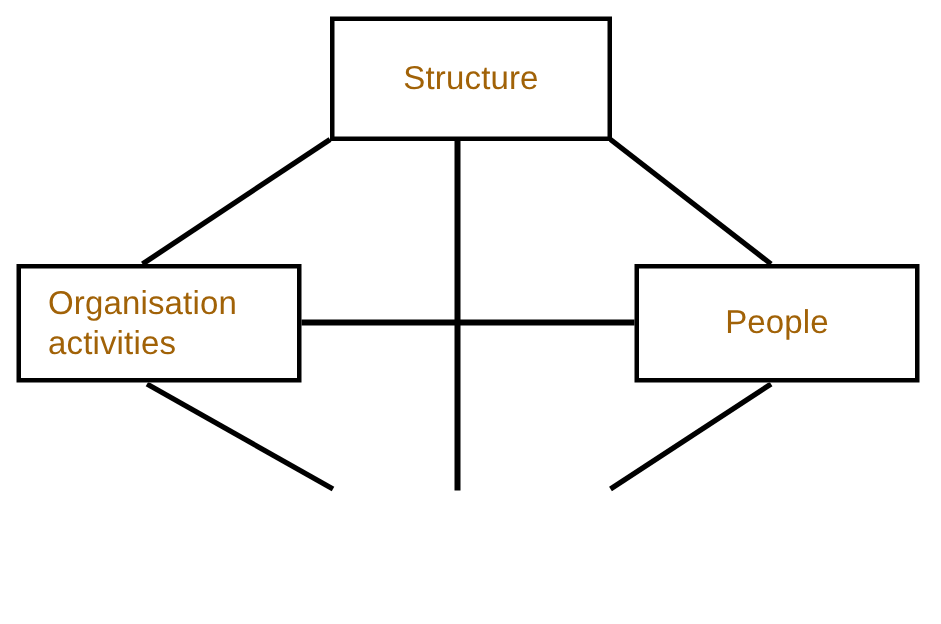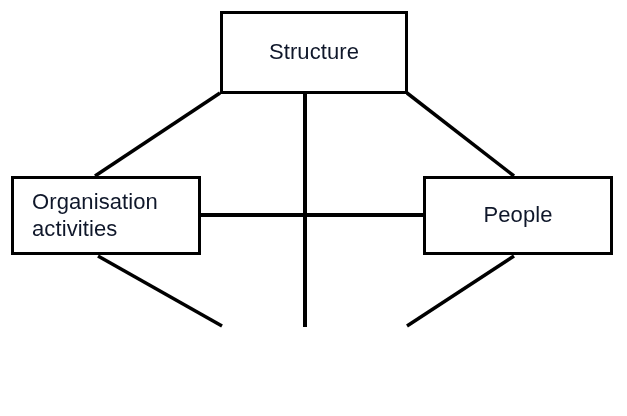--- a/index.html
+++ b/index.html
@@ -36,21 +36,21 @@
   }
   .node-box.center-text {
     justify-content: center;
   }
   .node-box.left-text {
     justify-content: flex-start;
   }
   .node-label {
     font-size: 22px;
     line-height: 1.22;
-    color: #0f172a;
+    color: #a16207;
     letter-spacing: 0.1px;
     white-space: pre-line;
   }
   .node-box.left-text .node-label {
     padding-left: 18px;
     text-align: left;
   }
   #node-structure {
     left: 220px;
     top: 11px;

